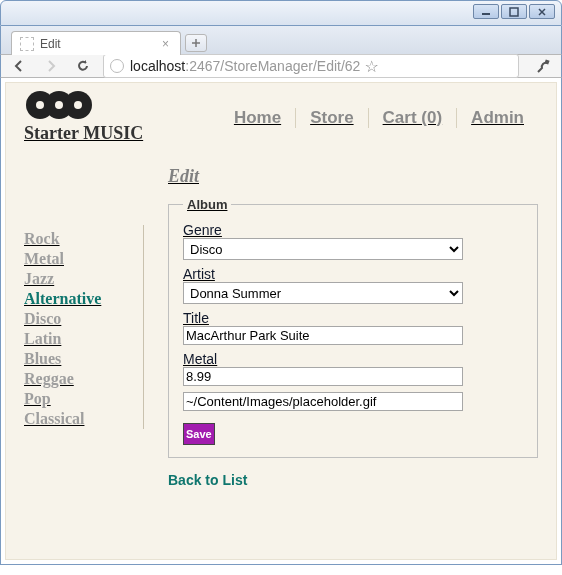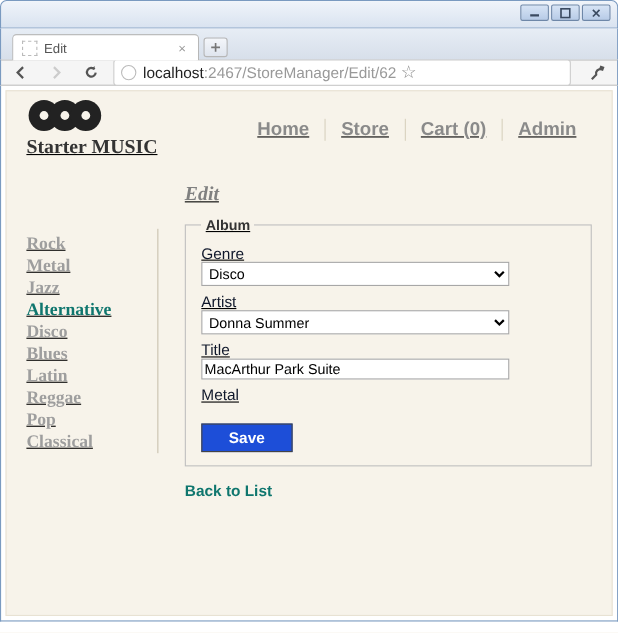--- a/index.html
+++ b/index.html
@@ -241,27 +241,27 @@
     width: 280px;
     font-family: Arial, sans-serif;
     font-size: 13px;
     padding: 1px 2px;
     border: 1px solid #a7a7a7;
     background: #fff;
   }
   .field select { height: 22px; }
   .save-btn {
     margin-top: 12px;
-    background: #1d4ed8;
+    background: #a21caf;
     color: #fff;
     border: 1px solid #444;
     font-family: Arial, sans-serif;
-    font-size: 14px;
+    font-size: 11px;
     font-weight: bold;
-    padding: 4px 24px;
+    padding: 4px 2px;
     cursor: pointer;
   }
   .backlink {
     display:inline-block;
     margin-top: 14px;
     color: #0f766e;
     font-family: Arial, sans-serif;
     font-weight: bold;
     font-size: 14px;
     text-decoration: none;
@@ -362,22 +362,22 @@
       </div>
     </div>
 
     <div class="body-row">
       <div class="sidebar">
         <a>Rock</a>
         <a>Metal</a>
         <a>Jazz</a>
         <a class="active">Alternative</a>
         <a>Disco</a>
+        <a>Latin</a>
         <a>Blues</a>
-        <a>Latin</a>
         <a>Reggae</a>
         <a>Pop</a>
         <a>Classical</a>
       </div>
 
       <div class="main">
         <div class="page-title">Edit</div>
 
         <fieldset class="album">
           <legend>Album</legend>
@@ -396,23 +396,25 @@
             </select>
           </div>
 
           <div class="field">
             <label>Title</label>
             <input type="text" value="MacArthur Park Suite" style="">
           </div>
 
           <div class="field">
             <label>Metal</label>
+            <input type="text" value="8.99" style="">
           </div>
 
           <div class="field">
+            <input type="text" value="~/Content/Images/placeholder.gif" style="">
           </div>
 
           <button class="save-btn">Save</button>
         </fieldset>
 
         <a class="backlink">Back to List</a>
       </div>
     </div>
 
   </div>

